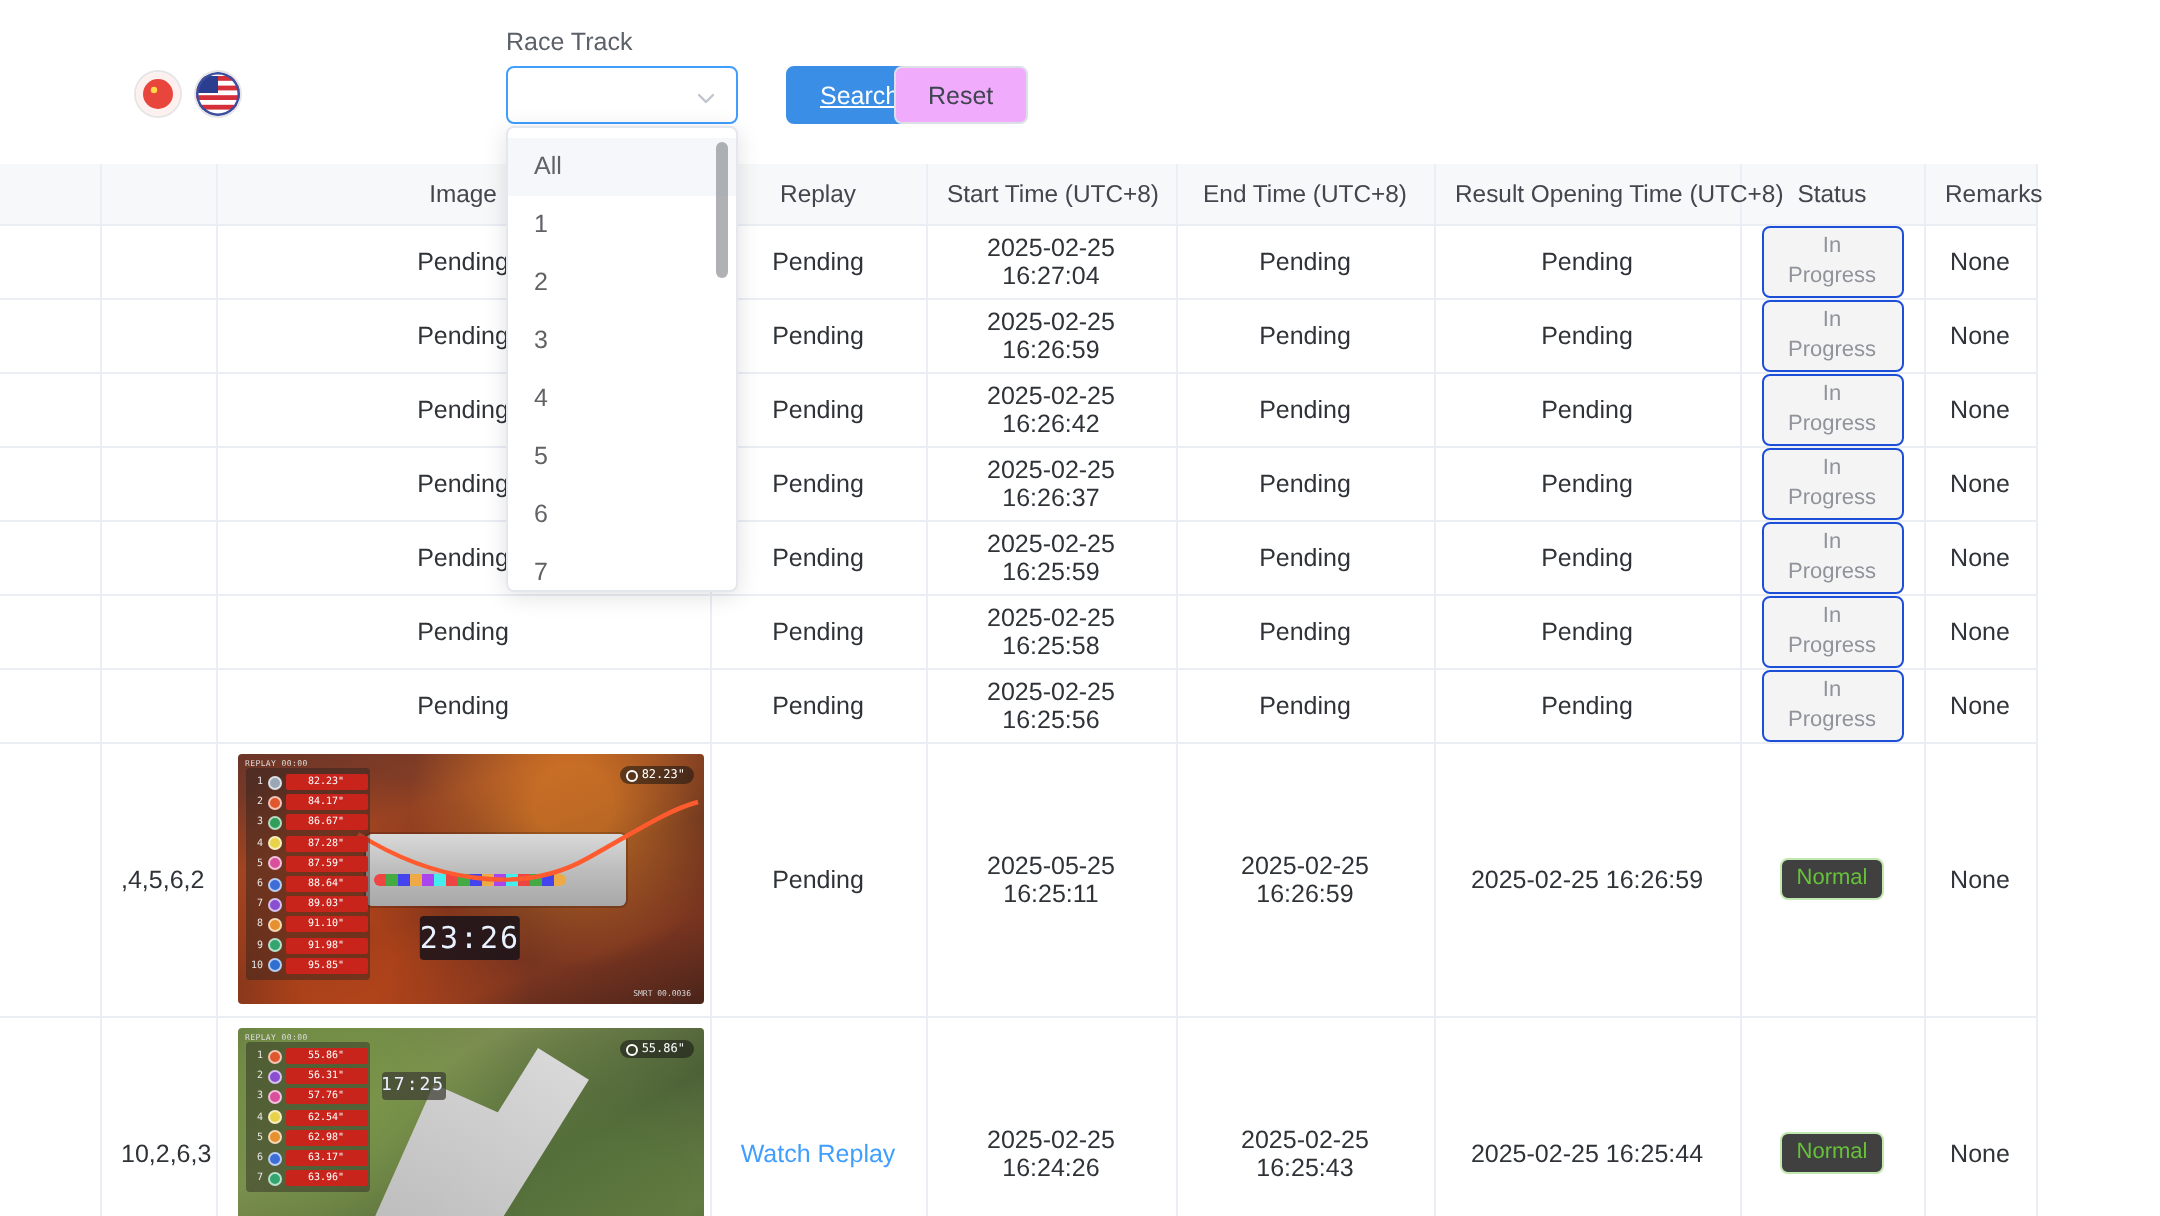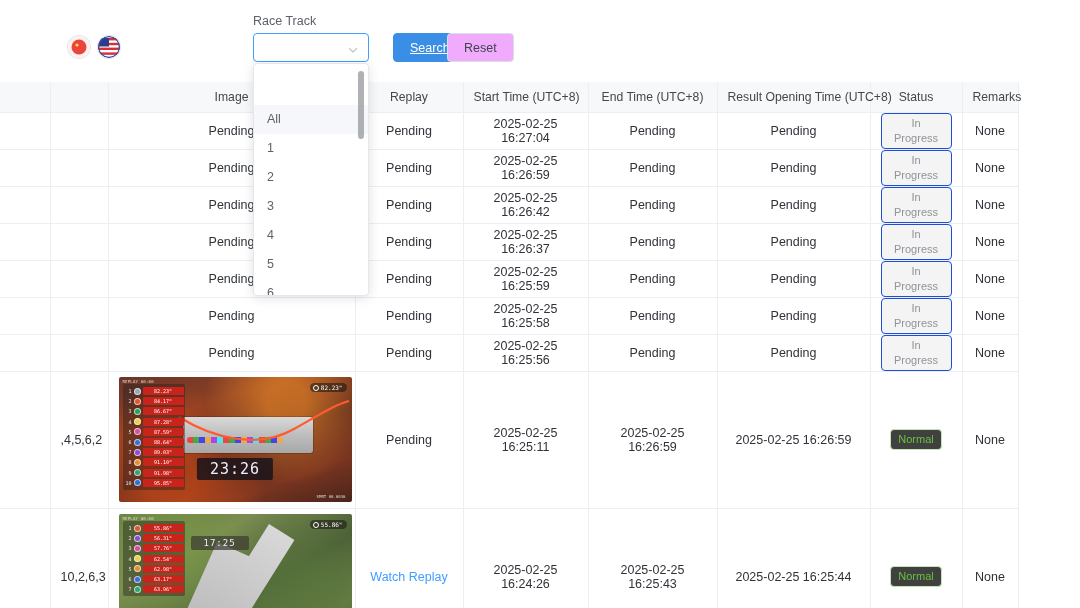--- a/index.html
+++ b/index.html
@@ -79,21 +79,21 @@
     z-index: 40;
     overflow: hidden;
   }
   .dropdown-list { padding: 5px 0; }
   .dropdown-item {
     height: 29px; line-height: 29px;
     padding: 0 13px;
     font-size: 12.5px; color: #606266;
     cursor: pointer; white-space: nowrap;
   }
-  .dropdown-item.selected { background: #f5f7fa; color: #606266; margin-top: 36px; }
+  .dropdown-item.selected { background: #f5f7fa; color: #606266; }
   .dd-scroll-track {
     position: absolute; right: 2px; top: 3px;
     width: 6px; height: 226px;
     background: transparent;
   }
   .dd-scroll-thumb {
     position: absolute; right: 2px; top: 4px;
     width: 6px; height: 68px;
     background: #909399; border-radius: 3px;
     opacity: .72;
@@ -233,21 +233,21 @@
     display: flex; align-items: center; gap: 2px;
   }
   .best-chip .clock {
     width: 6px; height: 6px; border-radius: 50%;
     border: 1px solid #fff; display: inline-block;
   }
   .race-clock {
     position: absolute;
     background: rgba(15,15,25,0.78);
     border-radius: 2px;
-    padding: 2px 13px;
+    padding: 2px 0;
     color: #eaf2ff;
     font-family: "DejaVu Sans Mono", monospace;
     letter-spacing: 1px;
     display: flex; align-items: center; gap: 2px;
   }
   .race-clock.a {
     left: 50%; transform: translateX(-50%);
     bottom: 22px; font-size: 15px;
   }
   .race-clock.b {
@@ -491,21 +491,21 @@
                 <div class="lb-row">
                   <span class="lb-rank">10</span>
                   <span class="lb-dot" style="background: rgb(47, 111, 208);"></span>
                   <span class="lb-time">95.85"</span>
                 </div>
               </div><div class="best-chip">
                 <span class="clock"></span>
                 <span>82.23"</span>
               </div><div class="race-clock a">23:26</div></div></td>
           <td>Pending</td>
-          <td>2025-02-25 16:25:11</td>
+          <td>2025-05-25 16:25:11</td>
           <td>2025-02-25 16:26:59</td>
           <td>2025-02-25 16:26:59</td>
           <td><span class="badge normal">Normal</span></td>
           <td>None</td>
         </tr>
         <tr class="r-media">
           <td></td>
           <td class="cell-right">10,2,6,3</td>
           <td class="col-image"><div class="thumb thumb-b"><div class="road-b"></div><div class="road-b2"></div><div class="thumb-top-label">REPLAY 00:00</div><div class="lb">
                 <div class="lb-row">

